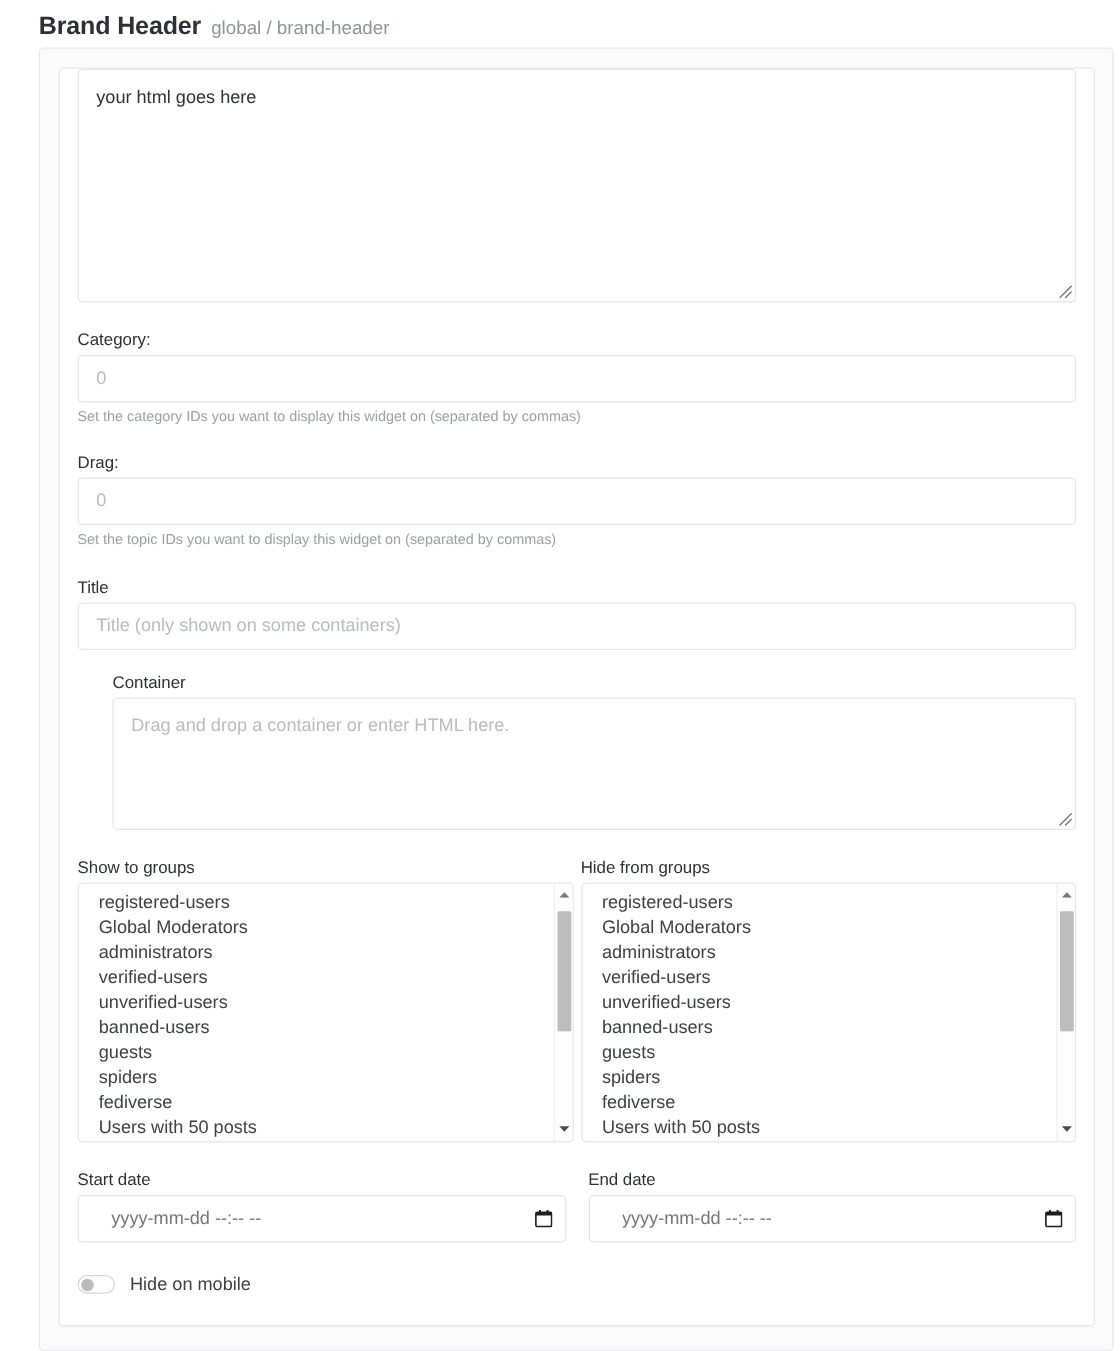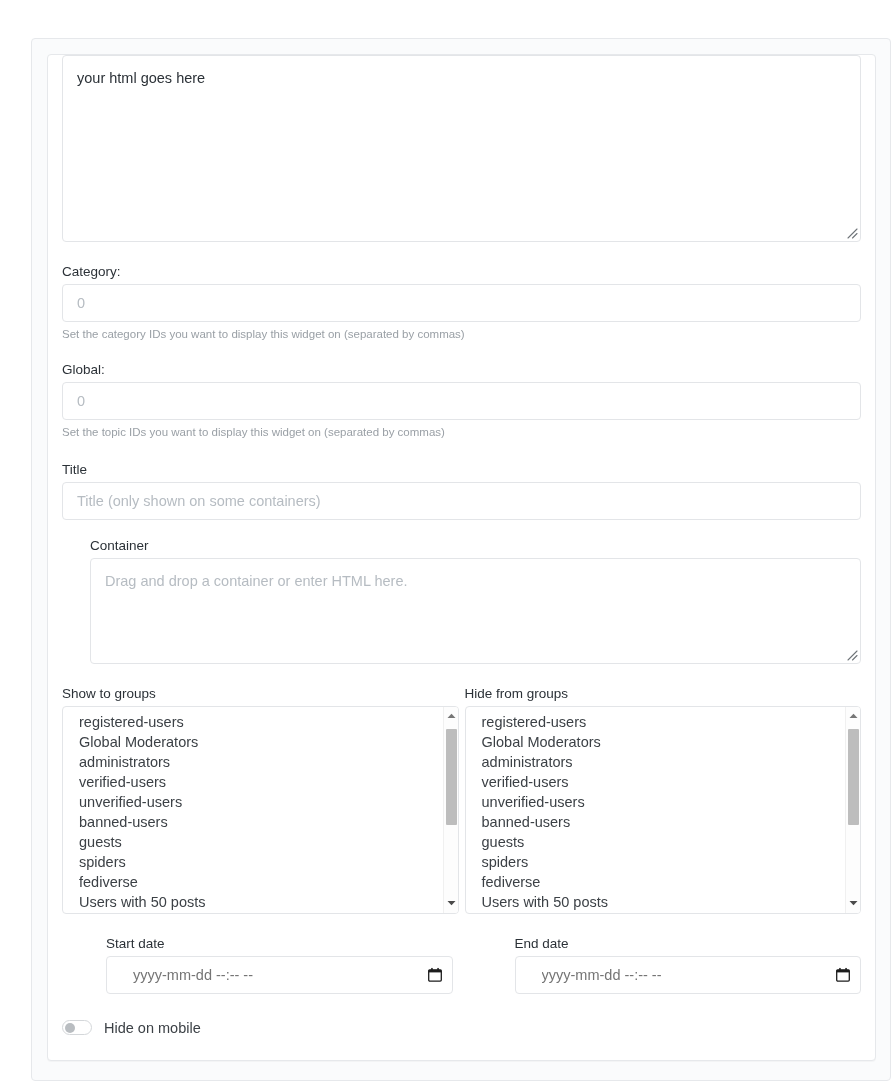--- a/index.html
+++ b/index.html
@@ -156,21 +156,21 @@
   }
   .sb-arrow.up { top: 2px; }
   .sb-arrow.down { bottom: 2px; }
   .sb-thumb {
     position: absolute; left: 2px; width: 11px;
     top: 22px; height: 96px;
     background: #bdbdbd; border-radius: 1px;
   }
 
   .date-row { display: flex; gap: 18px; }
-  .date-col { flex: 1 1 0; min-width: 0; margin-left: 44px; }
+  .date-col { flex: 1 1 0; min-width: 0; }
   .date-wrap { position: relative; }
   .date-input {
     width: 100%; height: 38px;
     border: 1px solid #e3e5e8; border-radius: 4px; background: #fff;
     padding: 0 36px 0 26px;
     font-family: "Liberation Sans", sans-serif;
     font-size: 14.5px; color: #55595e; outline: none;
   }
   .cal-icon {
     position: absolute; right: 11px; top: 50%; transform: translateY(-50%);
@@ -193,20 +193,24 @@
   .mt-18 { margin-top: 18px; padding-left: 28px; }
   .mt-20 { margin-top: 20px; }
   .mt-22 { margin-top: 22px; }
   .mt-26 { margin-top: 26px; }
 </style>
 </head>
 <body>
 
 <div class="page">
 
+  <div class="page-head">
+    <span class="page-title">Brand Header</span>
+    <span class="page-subtitle">global / brand-header</span>
+  </div>
 
   <div class="outer-panel">
 
     <div class="widget-card">
 
 
       <div class="widget-body">
 
         <div class="ta-wrap">
           <textarea class="textarea html-ta" placeholder="" style="">your html goes here</textarea>
@@ -215,21 +219,21 @@
           </svg>
         </div>
 
         <div class="mt-22">
           <label class="field-label">Category:</label>
           <input class="text-input" type="text" placeholder="0" style="">
           <div class="help-text">Set the category IDs you want to display this widget on (separated by commas)</div>
         </div>
 
         <div class="mt-20">
-          <label class="field-label">Global:</label>
+          <label class="field-label">Drag:</label>
           <input class="text-input" type="text" placeholder="0" style="">
           <div class="help-text">Set the topic IDs you want to display this widget on (separated by commas)</div>
         </div>
 
         <div class="mt-22">
           <label class="field-label">Title</label>
           <input class="text-input" type="text" placeholder="Title (only shown on some containers)" style="">
         </div>
 
         <div class="mt-18">

